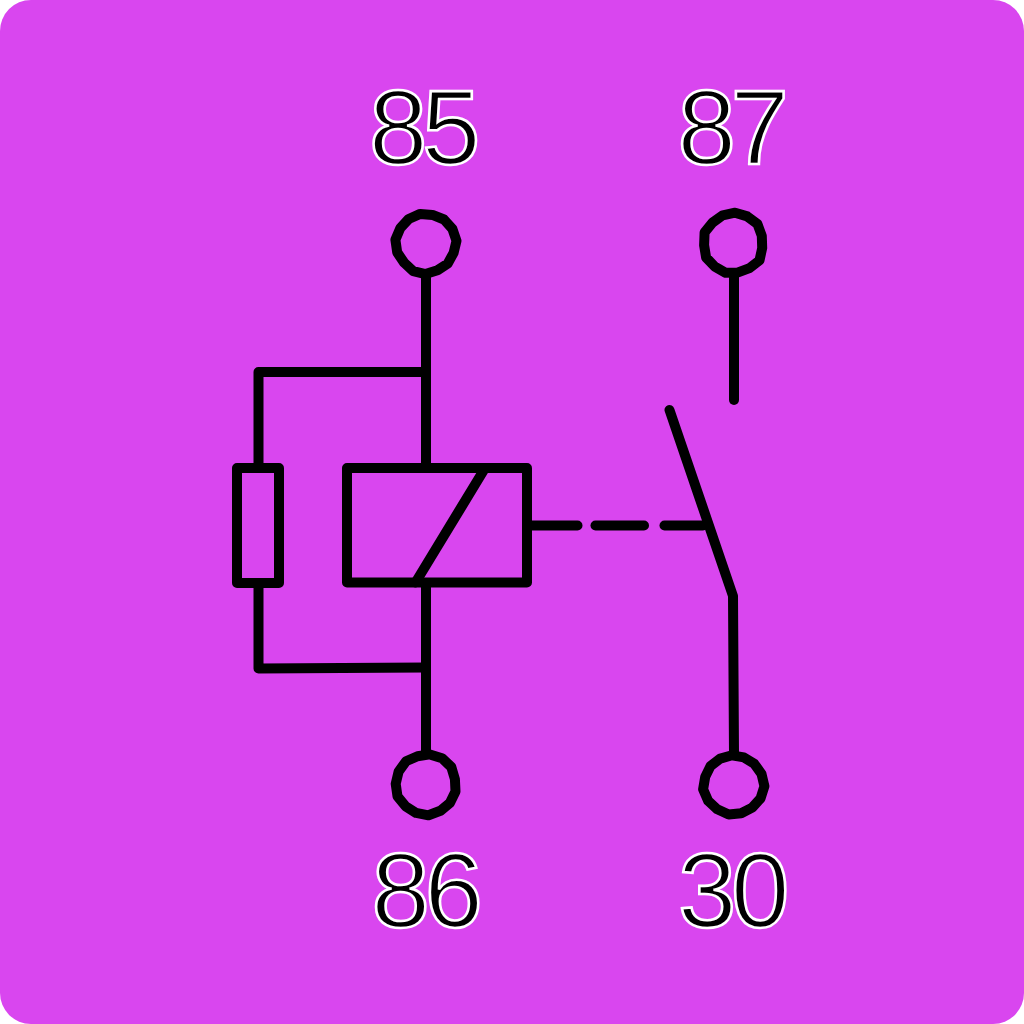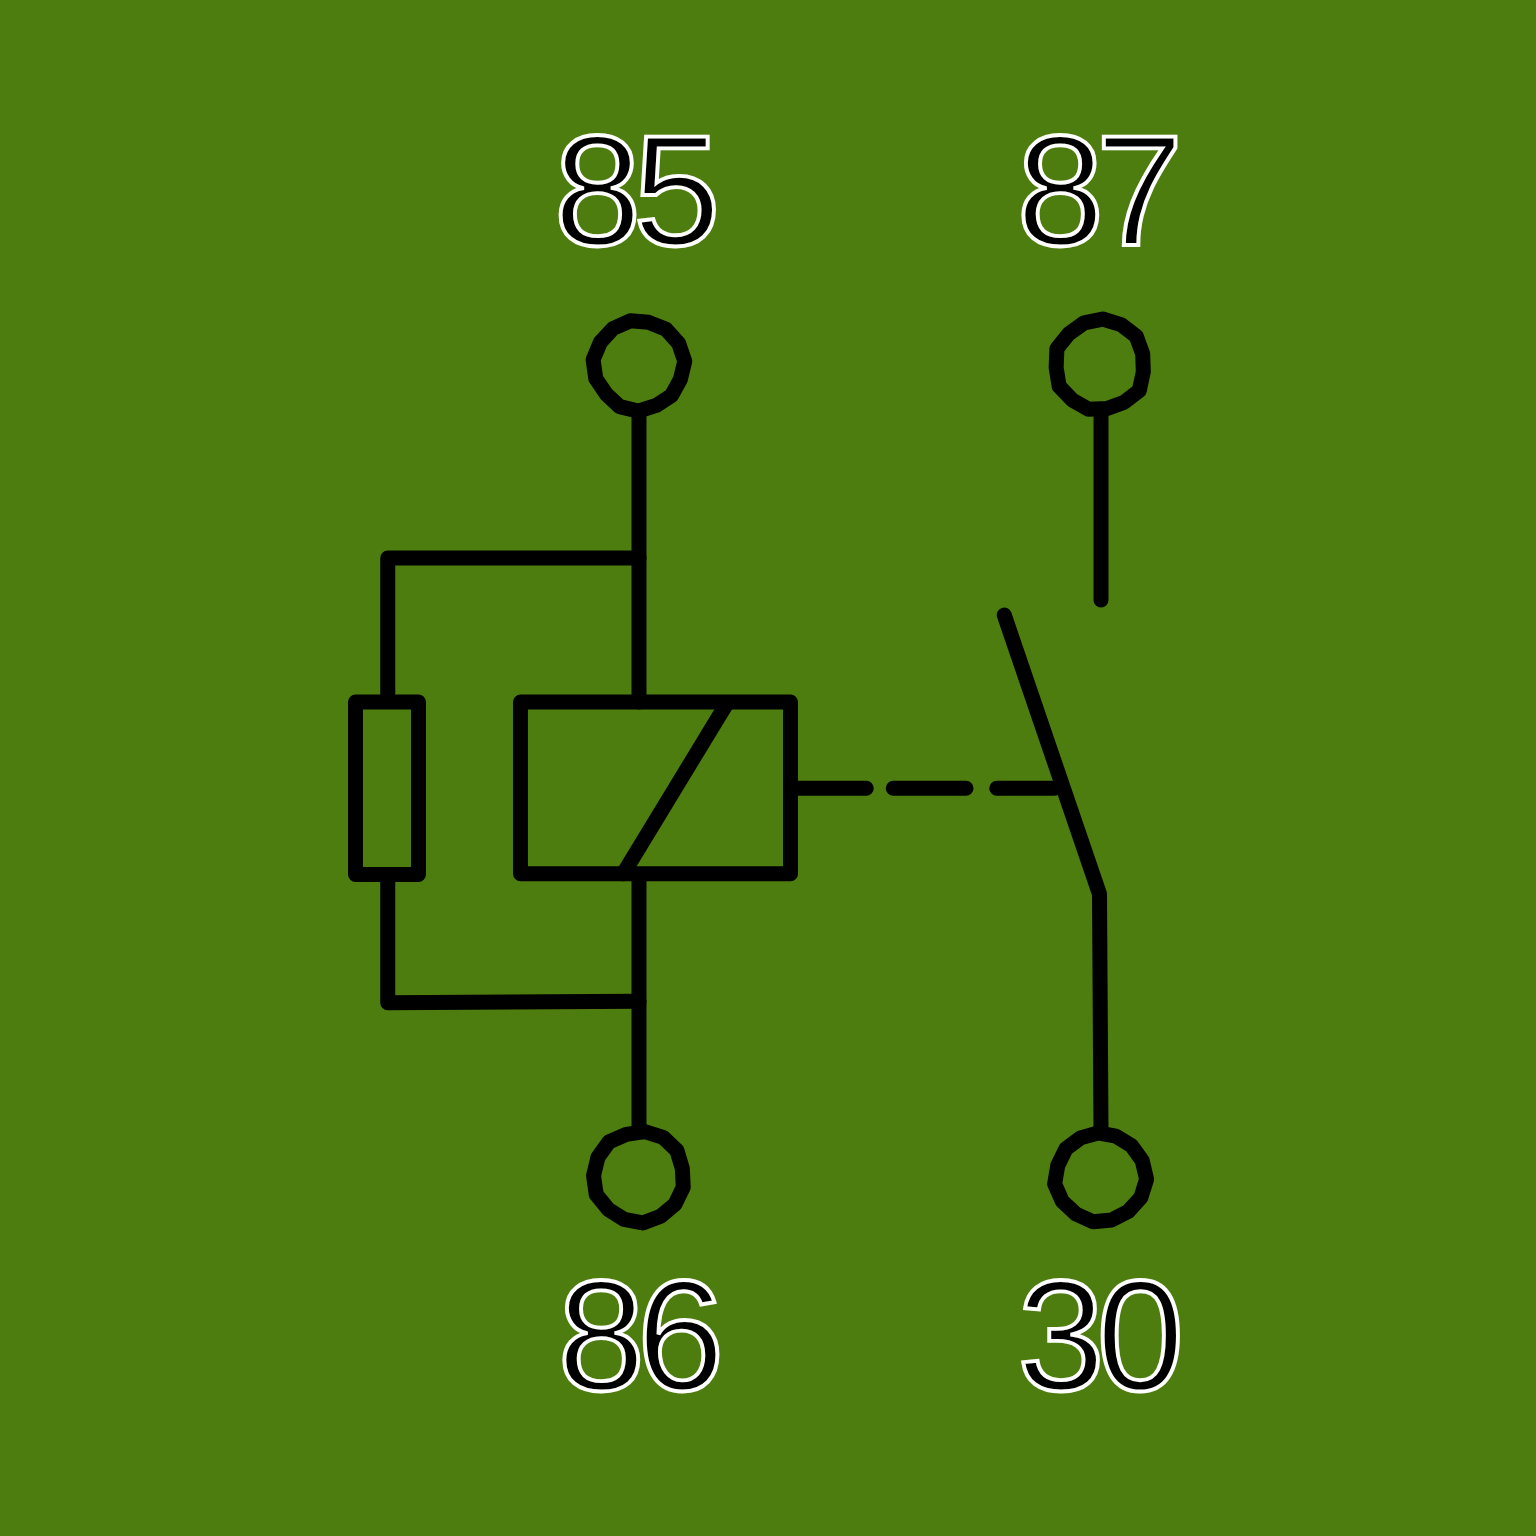--- a/index.html
+++ b/index.html
@@ -1,16 +1,16 @@
 <!DOCTYPE html>
 <html><head>
 <meta charset="utf-8">
 <style>
   html,body{margin:0;padding:0;background:#ffffff;}
-  .page{width:1024px;height:1024px;position:relative;background:#4d7c0f;overflow:hidden;}
+  .page{width:1024px;height:1024px;position:relative;background:#d946ef;overflow:hidden;border-radius:31px;}
   svg{position:absolute;left:0;top:0;}
   text{font-family:"Liberation Sans",sans-serif;fill:#000;}
 </style>
 </head>
 <body>
 <div class="page">
 <svg width="1024" height="1024" viewBox="0 0 1024 1024">
   <g stroke="#000" stroke-width="10" fill="none" stroke-linecap="round" stroke-linejoin="round">
 
     <path d="M397.2 252.4 L395.4 239.8 L400.3 228.1 L408.7 219.0 L420.2 213.9 L432.5 214.9 L444.0 219.5 L452.4 228.8 L456.5 240.8 L453.6 252.9 L447.7 263.6 L437.5 270.3 L425.5 274.1 L413.2 271.1 L404.1 262.6 Z"></path>

